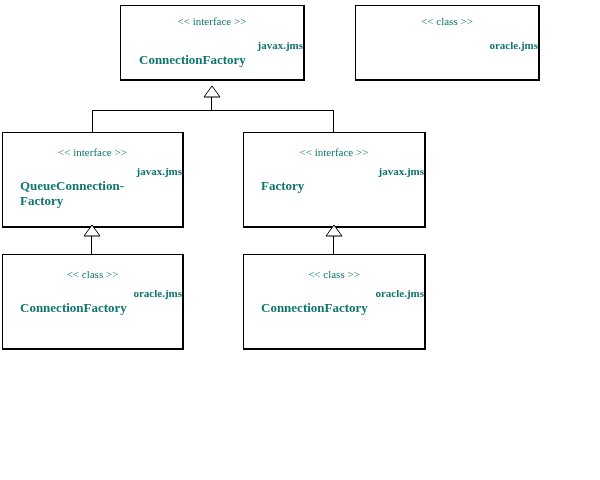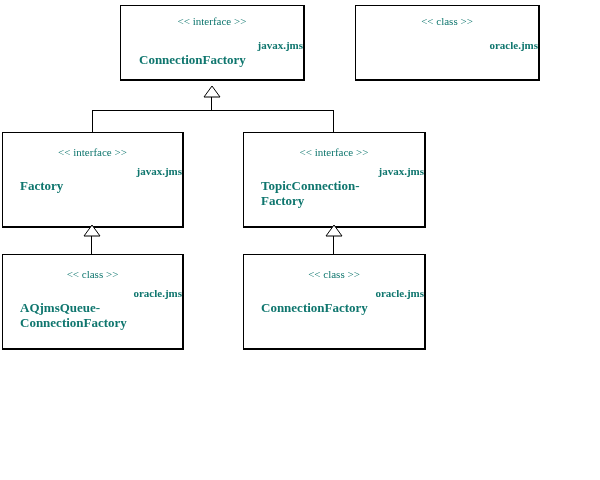--- a/index.html
+++ b/index.html
@@ -82,38 +82,37 @@
 
   <div class="box b-aqf">
     <div class="stereo">&lt;&lt; class &gt;&gt;</div>
     <div class="pkg">oracle.jms</div>
   </div>
 
   <div class="box b-qcf">
     <div class="stereo">&lt;&lt; interface &gt;&gt;</div>
     <div class="pkg">javax.jms</div>
     <div class="cname">
+      <div>QueueConnection-</div>
       <div>Factory</div>
     </div>
   </div>
 
   <div class="box b-tcf">
     <div class="stereo">&lt;&lt; interface &gt;&gt;</div>
     <div class="pkg">javax.jms</div>
     <div class="cname">
-      <div>TopicConnection-</div>
       <div>Factory</div>
     </div>
   </div>
 
   <div class="box b-aqq">
     <div class="stereo">&lt;&lt; class &gt;&gt;</div>
     <div class="pkg">oracle.jms</div>
     <div class="cname">
-      <div>AQjmsQueue-</div>
       <div>ConnectionFactory</div>
     </div>
   </div>
 
   <div class="box b-aqt">
     <div class="stereo">&lt;&lt; class &gt;&gt;</div>
     <div class="pkg">oracle.jms</div>
     <div class="cname">
       <div>ConnectionFactory</div>
     </div>

